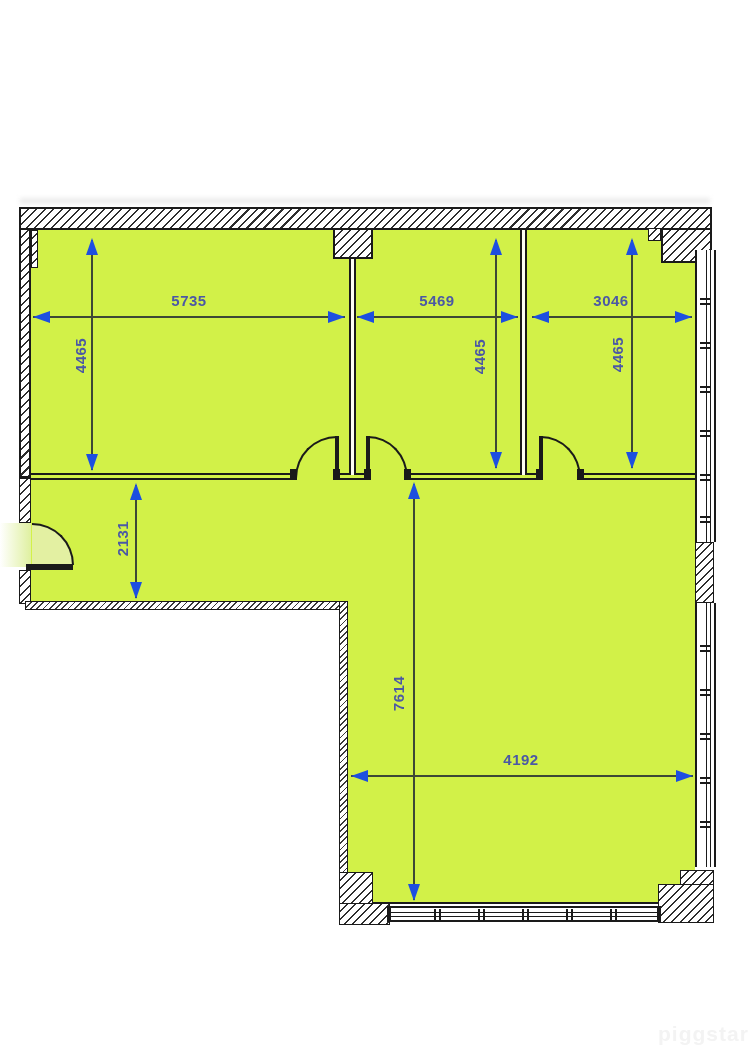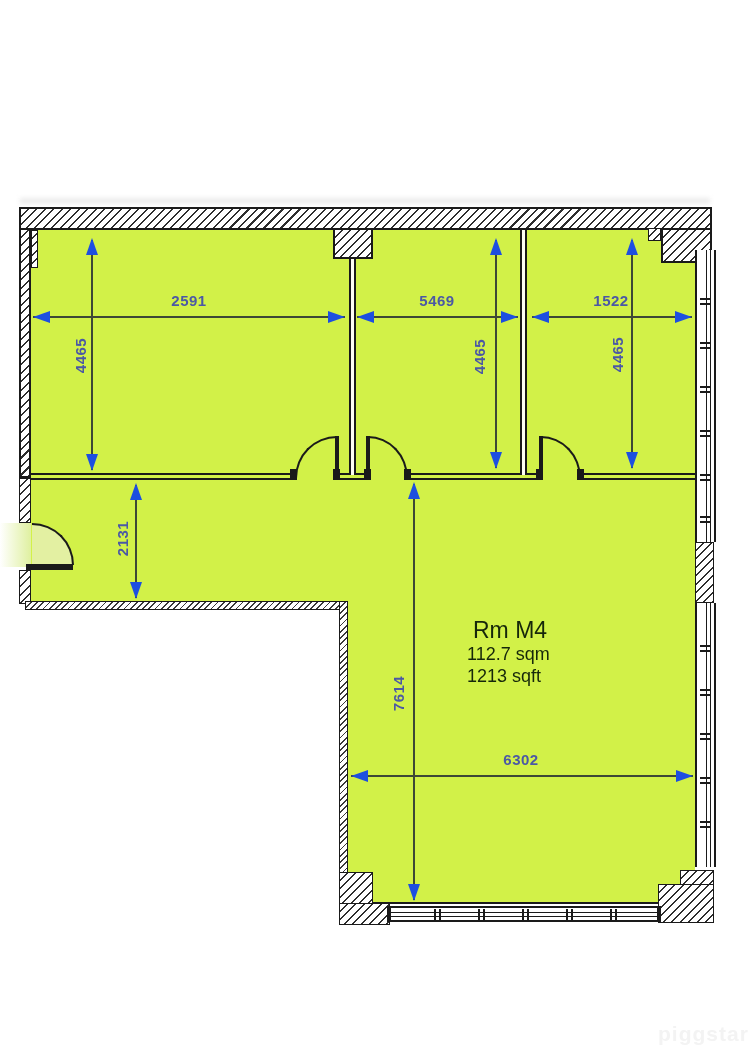--- a/index.html
+++ b/index.html
@@ -142,35 +142,35 @@
   <div class="abs blackbar" style="left:335px;top:436px;width:4px;height:44px;"></div>
   <div class="abs arc arc-tr" style="left:368px;top:436px;width:40px;height:42px;"></div>
   <div class="abs blackbar" style="left:366px;top:436px;width:4px;height:44px;"></div>
   <div class="abs arc arc-tr" style="left:541px;top:436px;width:40px;height:42px;"></div>
   <div class="abs blackbar" style="left:539px;top:436px;width:4px;height:44px;"></div>
 
   <div>
     <div class="abs dl-h" style="left:33px;top:316px;width:312px;"></div>
     <div class="abs arr arr-l" style="left:33px;top:311px;"></div>
     <div class="abs arr arr-r" style="left:328px;top:311px;"></div>
-    <div class="abs dlabel" style="left:144px;top:292px;">2591</div>
+    <div class="abs dlabel" style="left:144px;top:292px;">5735</div>
   </div>
 
   <div>
     <div class="abs dl-h" style="left:357px;top:316px;width:161px;"></div>
     <div class="abs arr arr-l" style="left:357px;top:311px;"></div>
     <div class="abs arr arr-r" style="left:501px;top:311px;"></div>
     <div class="abs dlabel" style="left:392px;top:292px;">5469</div>
   </div>
 
   <div>
     <div class="abs dl-h" style="left:532px;top:316px;width:160px;"></div>
     <div class="abs arr arr-l" style="left:532px;top:311px;"></div>
     <div class="abs arr arr-r" style="left:675px;top:311px;"></div>
-    <div class="abs dlabel" style="left:566px;top:292px;">1522</div>
+    <div class="abs dlabel" style="left:566px;top:292px;">3046</div>
   </div>
 
   <div>
     <div class="abs dl-v" style="left:91px;top:240px;height:230px;"></div>
     <div class="abs arr arr-u" style="left:86px;top:238px;"></div>
     <div class="abs arr arr-d" style="left:86px;top:454px;"></div>
     <div class="abs dlabel dlabel-v" style="left:35px;top:347px;">4465</div>
   </div>
 
   <div>
@@ -198,24 +198,19 @@
     <div class="abs dl-v" style="left:413px;top:484px;height:416px;"></div>
     <div class="abs arr arr-u" style="left:408px;top:482px;"></div>
     <div class="abs arr arr-d" style="left:408px;top:884px;"></div>
     <div class="abs dlabel dlabel-v" style="left:353px;top:685px;">7614</div>
   </div>
 
   <div>
     <div class="abs dl-h" style="left:351px;top:775px;width:342px;"></div>
     <div class="abs arr arr-l" style="left:351px;top:770px;"></div>
     <div class="abs arr arr-r" style="left:676px;top:770px;"></div>
-    <div class="abs dlabel" style="left:476px;top:751px;">6302</div>
-  </div>
-
-  <div class="abs roomtext" style="left:467px;top:616px;">
-    <div class="l1">Rm M4</div>
-    <div class="l2">112.7 sqm</div>
-    <div class="l3">1213 sqft</div>
-  </div>
+    <div class="abs dlabel" style="left:476px;top:751px;">4192</div>
+  </div>
+
 
   <div class="abs watermark" style="left:658px;top:1022px;">piggstar</div>
 
 </div>
 
 </body></html>

